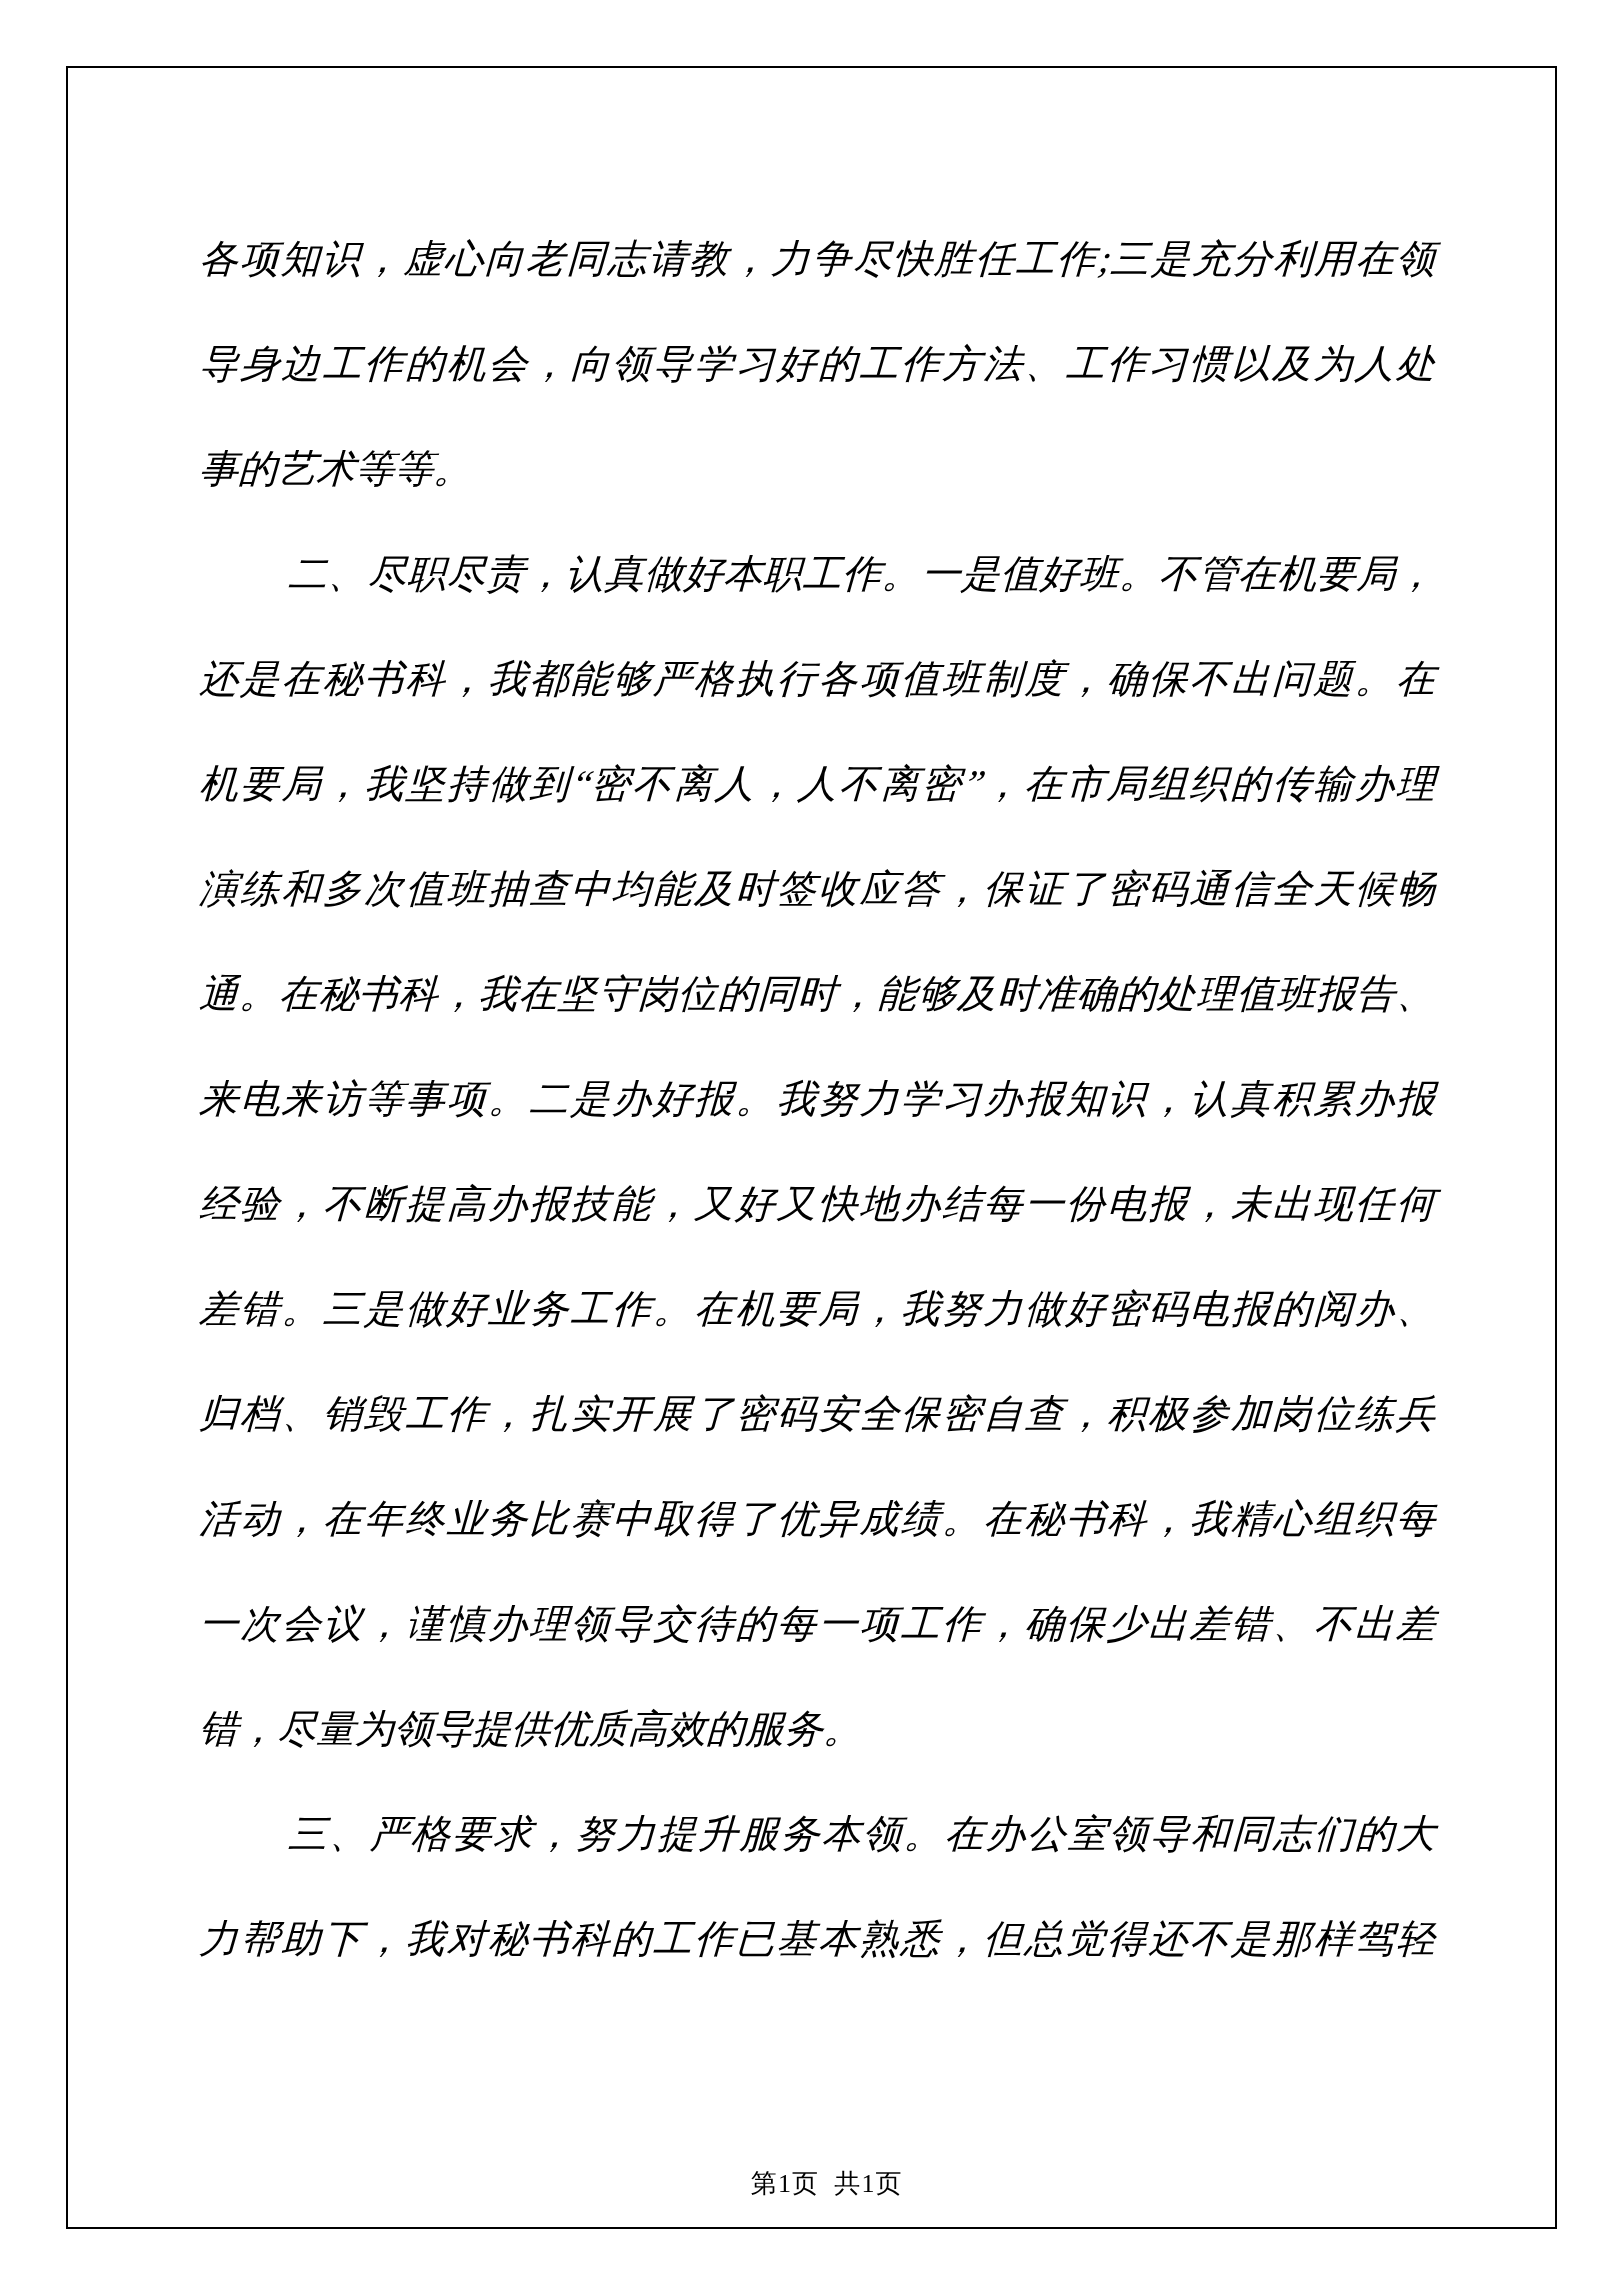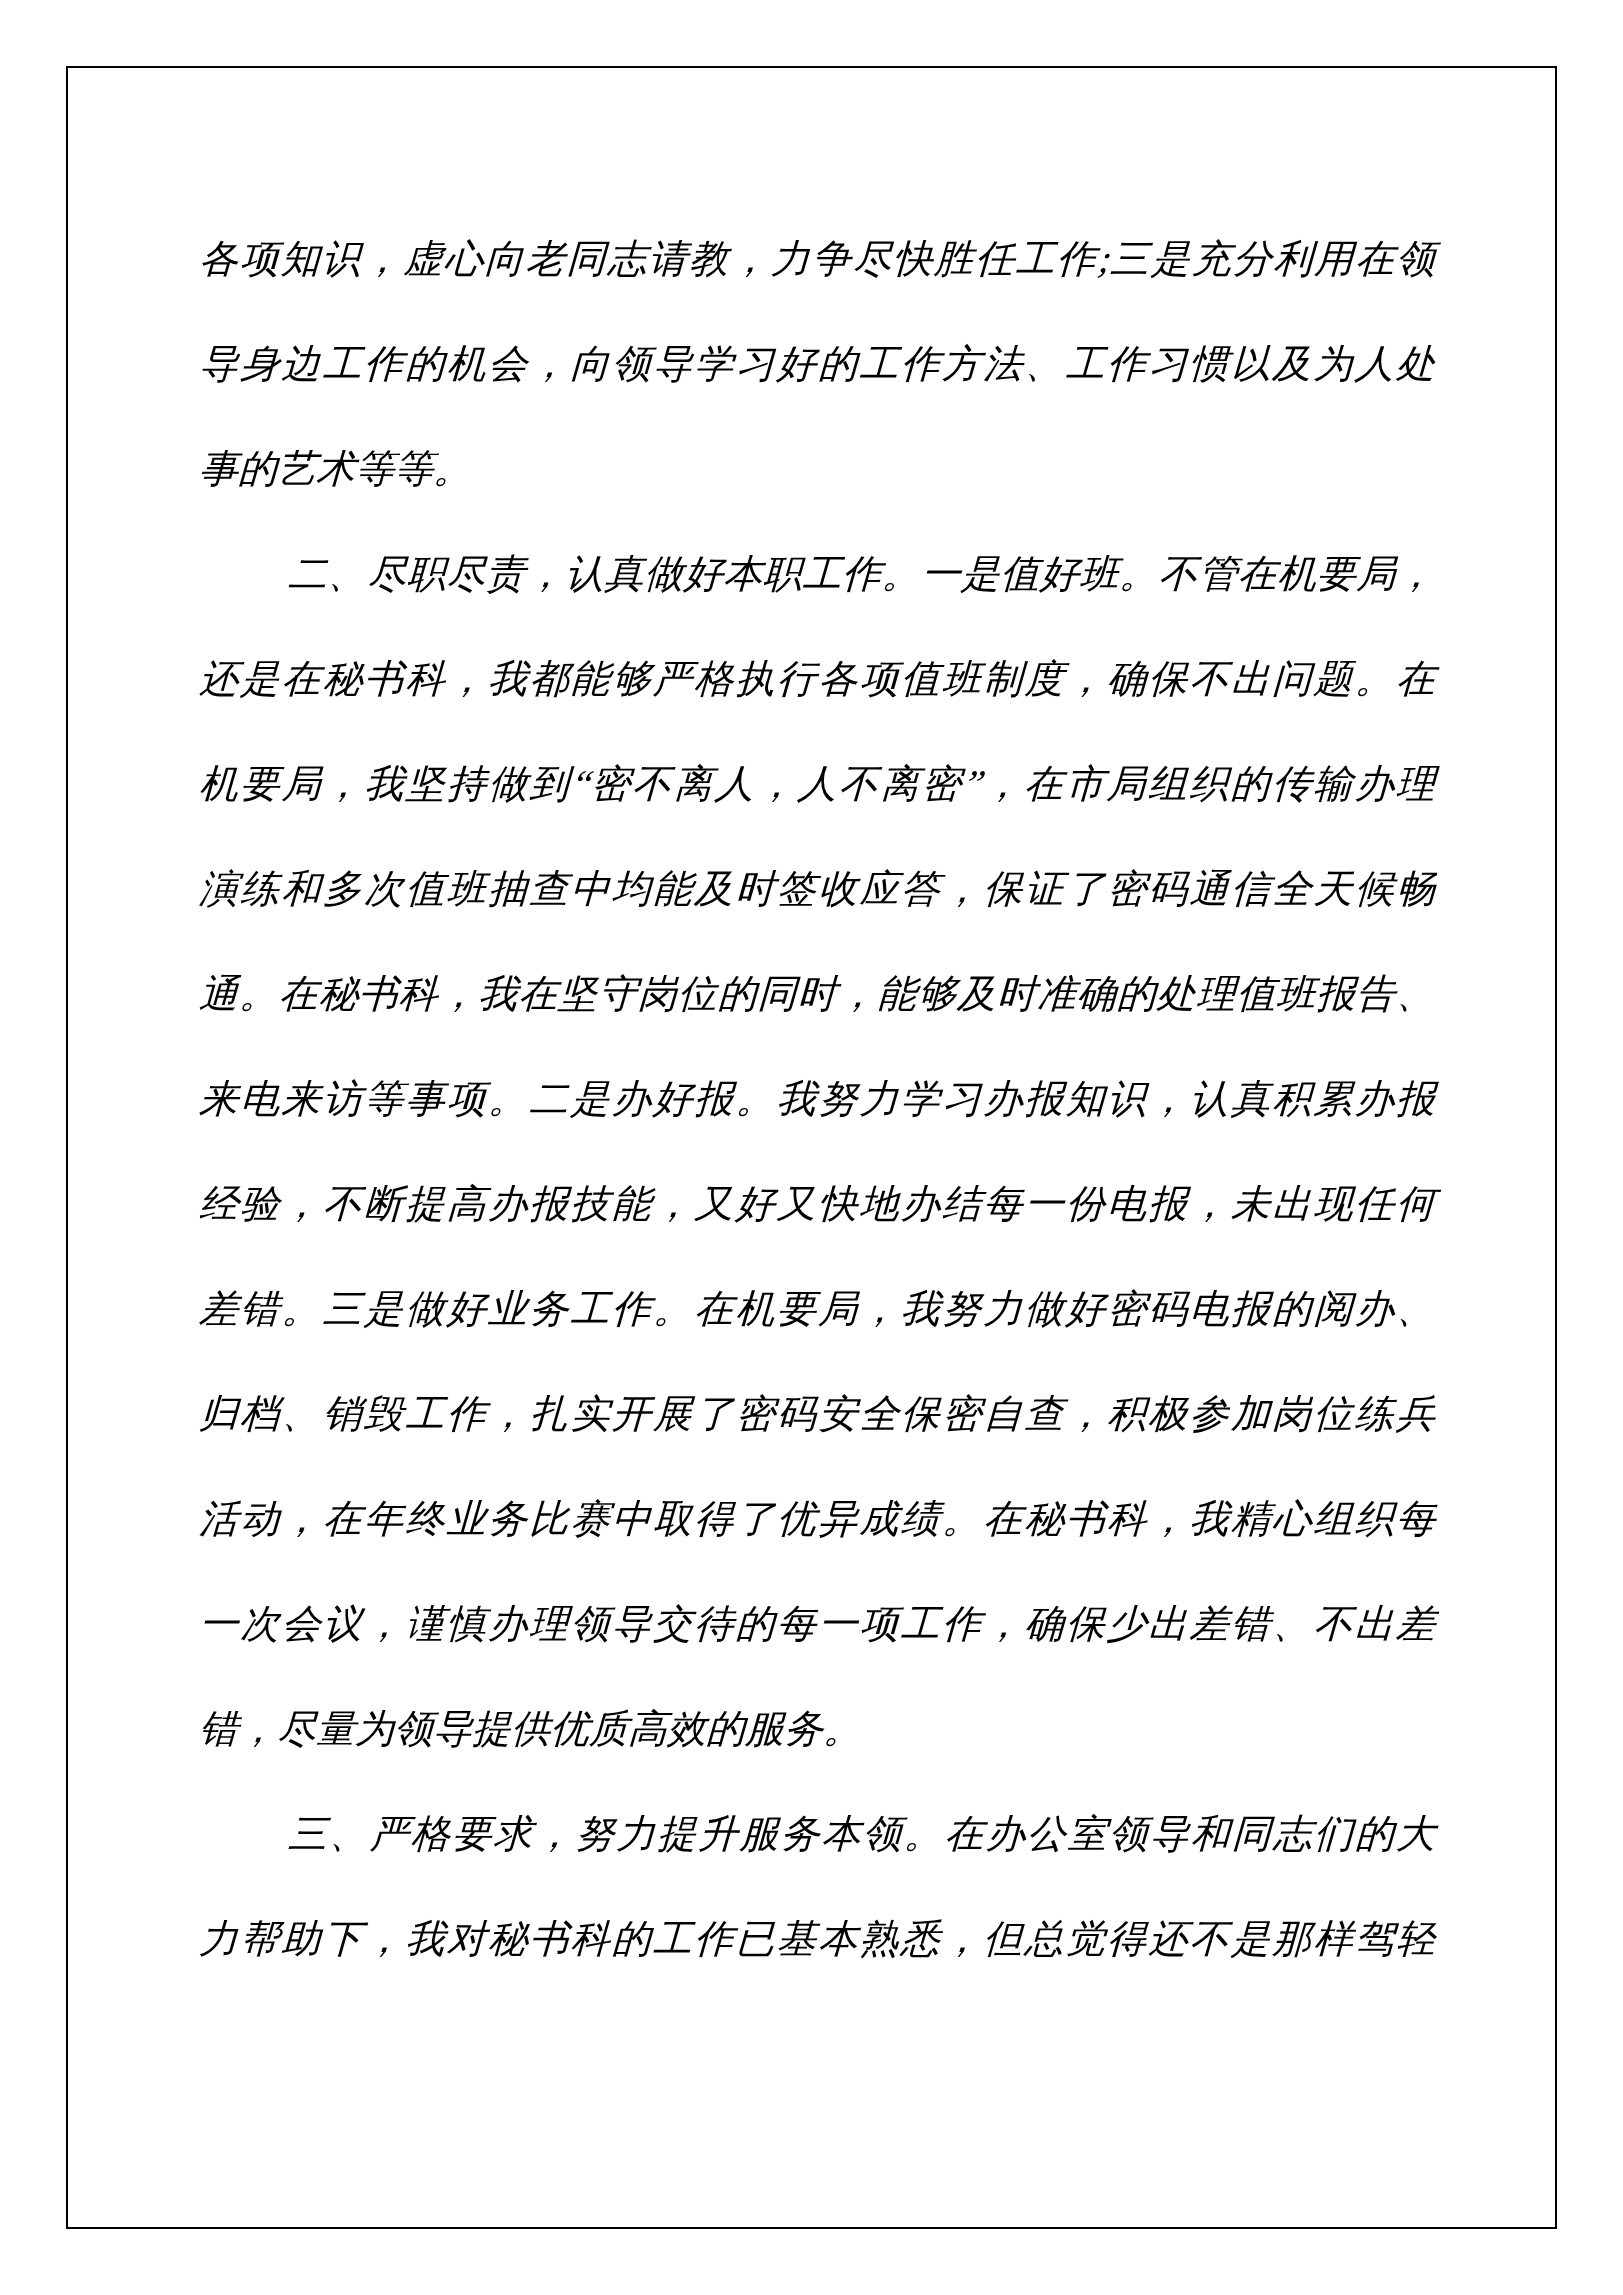--- a/index.html
+++ b/index.html
@@ -66,14 +66,17 @@
     <div class="line">经验，不断提高办报技能，又好又快地办结每一份电报，未出现任何</div>
     <div class="line">差错。三是做好业务工作。在机要局，我努力做好密码电报的阅办、</div>
     <div class="line">归档、销毁工作，扎实开展了密码安全保密自查，积极参加岗位练兵</div>
     <div class="line">活动，在年终业务比赛中取得了优异成绩。在秘书科，我精心组织每</div>
     <div class="line">一次会议，谨慎办理领导交待的每一项工作，确保少出差错、不出差</div>
     <div class="line end">错，尽量为领导提供优质高效的服务。</div>
     <div class="line indent">三、严格要求，努力提升服务本领。在办公室领导和同志们的大</div>
     <div class="line">力帮助下，我对秘书科的工作已基本熟悉，但总觉得还不是那样驾轻</div>
   </div>
 
+  <div class="footer">
+    <span>第1页  共1页</span>
+  </div>
 </div>
 
 
 </body></html>

